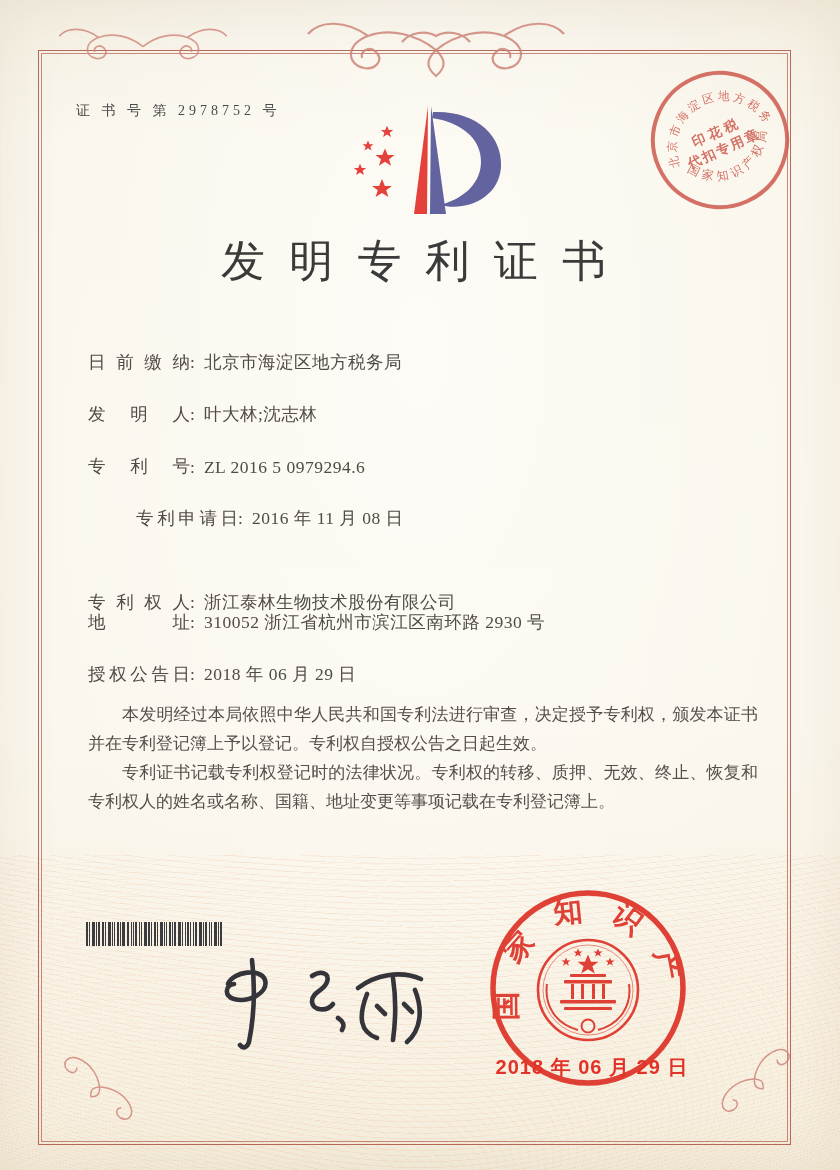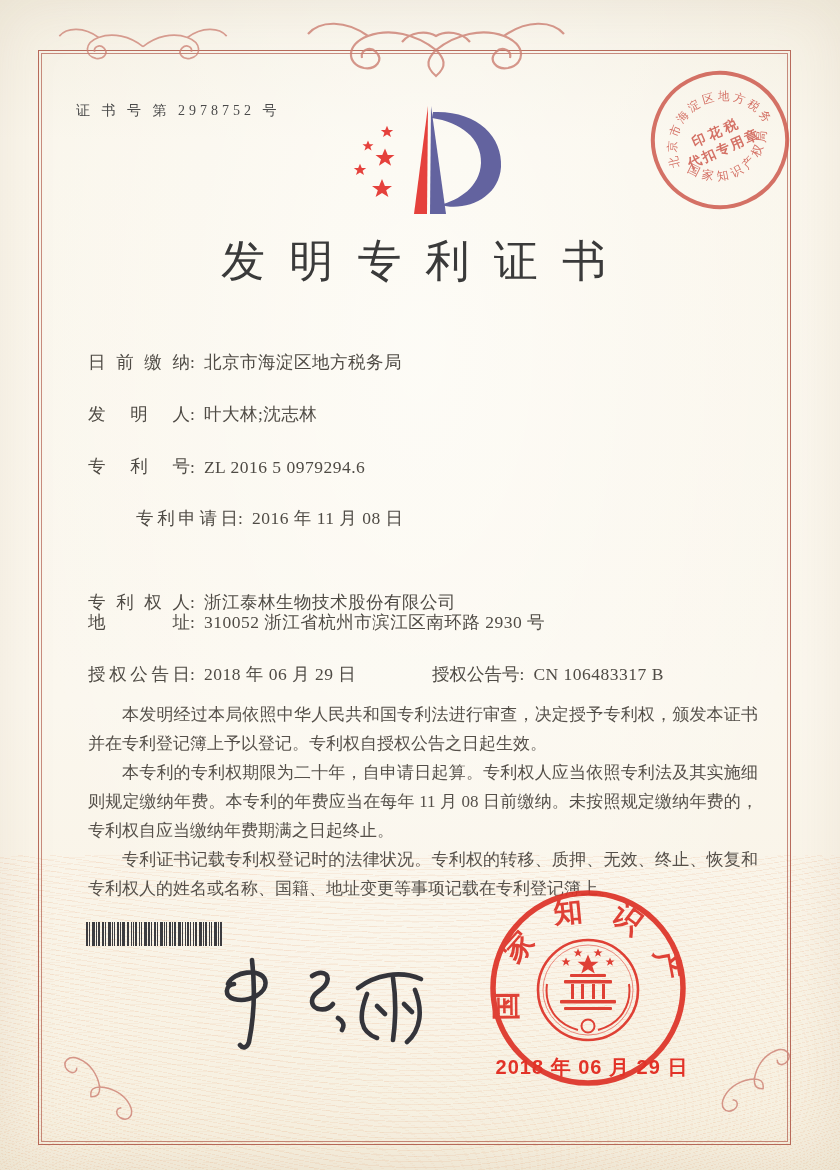--- a/index.html
+++ b/index.html
@@ -120,29 +120,25 @@
       <span class="f-label">专利申请日</span><span class="f-colon">:</span><span class="f-val">2016 年 11 月 08 日</span>
     </div>
     <div class="frow" style="top:208px;margin-top:32px;">
       <span class="f-label">专利权人</span><span class="f-colon">:</span><span class="f-val">浙江泰林生物技术股份有限公司</span>
     </div>
     <div class="frow" style="top:260px;">
       <span class="f-label">地址</span><span class="f-colon">:</span><span class="f-val">310052 浙江省杭州市滨江区南环路 2930 号</span>
     </div>
     <div class="frow" style="top:312px;width:680px;">
       <span class="f-label">授权公告日</span><span class="f-colon">:</span><span class="f-val">2018 年 06 月 29 日</span>
-      <span class="pair2">
-        <span>授权公告号</span><span class="f-colon">:</span><span class="f-val">CN 106483317 B</span>
-      </span>
     </div>
   </div>
 
   <div class="paras">
     <p>本发明经过本局依照中华人民共和国专利法进行审查，决定授予专利权，颁发本证书并在专利登记簿上予以登记。专利权自授权公告之日起生效。</p>
-    <p>本专利的专利权期限为二十年，自申请日起算。专利权人应当依照专利法及其实施细则规定缴纳年费。本专利的年费应当在每年 11 月 08 日前缴纳。未按照规定缴纳年费的，专利权自应当缴纳年费期满之日起终止。</p>
     <p>专利证书记载专利权登记时的法律状况。专利权的转移、质押、无效、终止、恢复和专利权人的姓名或名称、国籍、地址变更等事项记载在专利登记簿上。</p>
   </div>
 
   <div class="barcode" id="barcode">
       <i style="width: 2px; margin-right: 1px;"></i>
       <i style="width: 1px; margin-right: 2px;"></i>
       <i style="width: 3px; margin-right: 1px;"></i>
       <i style="width: 1px; margin-right: 1px;"></i>
       <i style="width: 2px; margin-right: 2px;"></i>
       <i style="width: 2px; margin-right: 1px;"></i>

